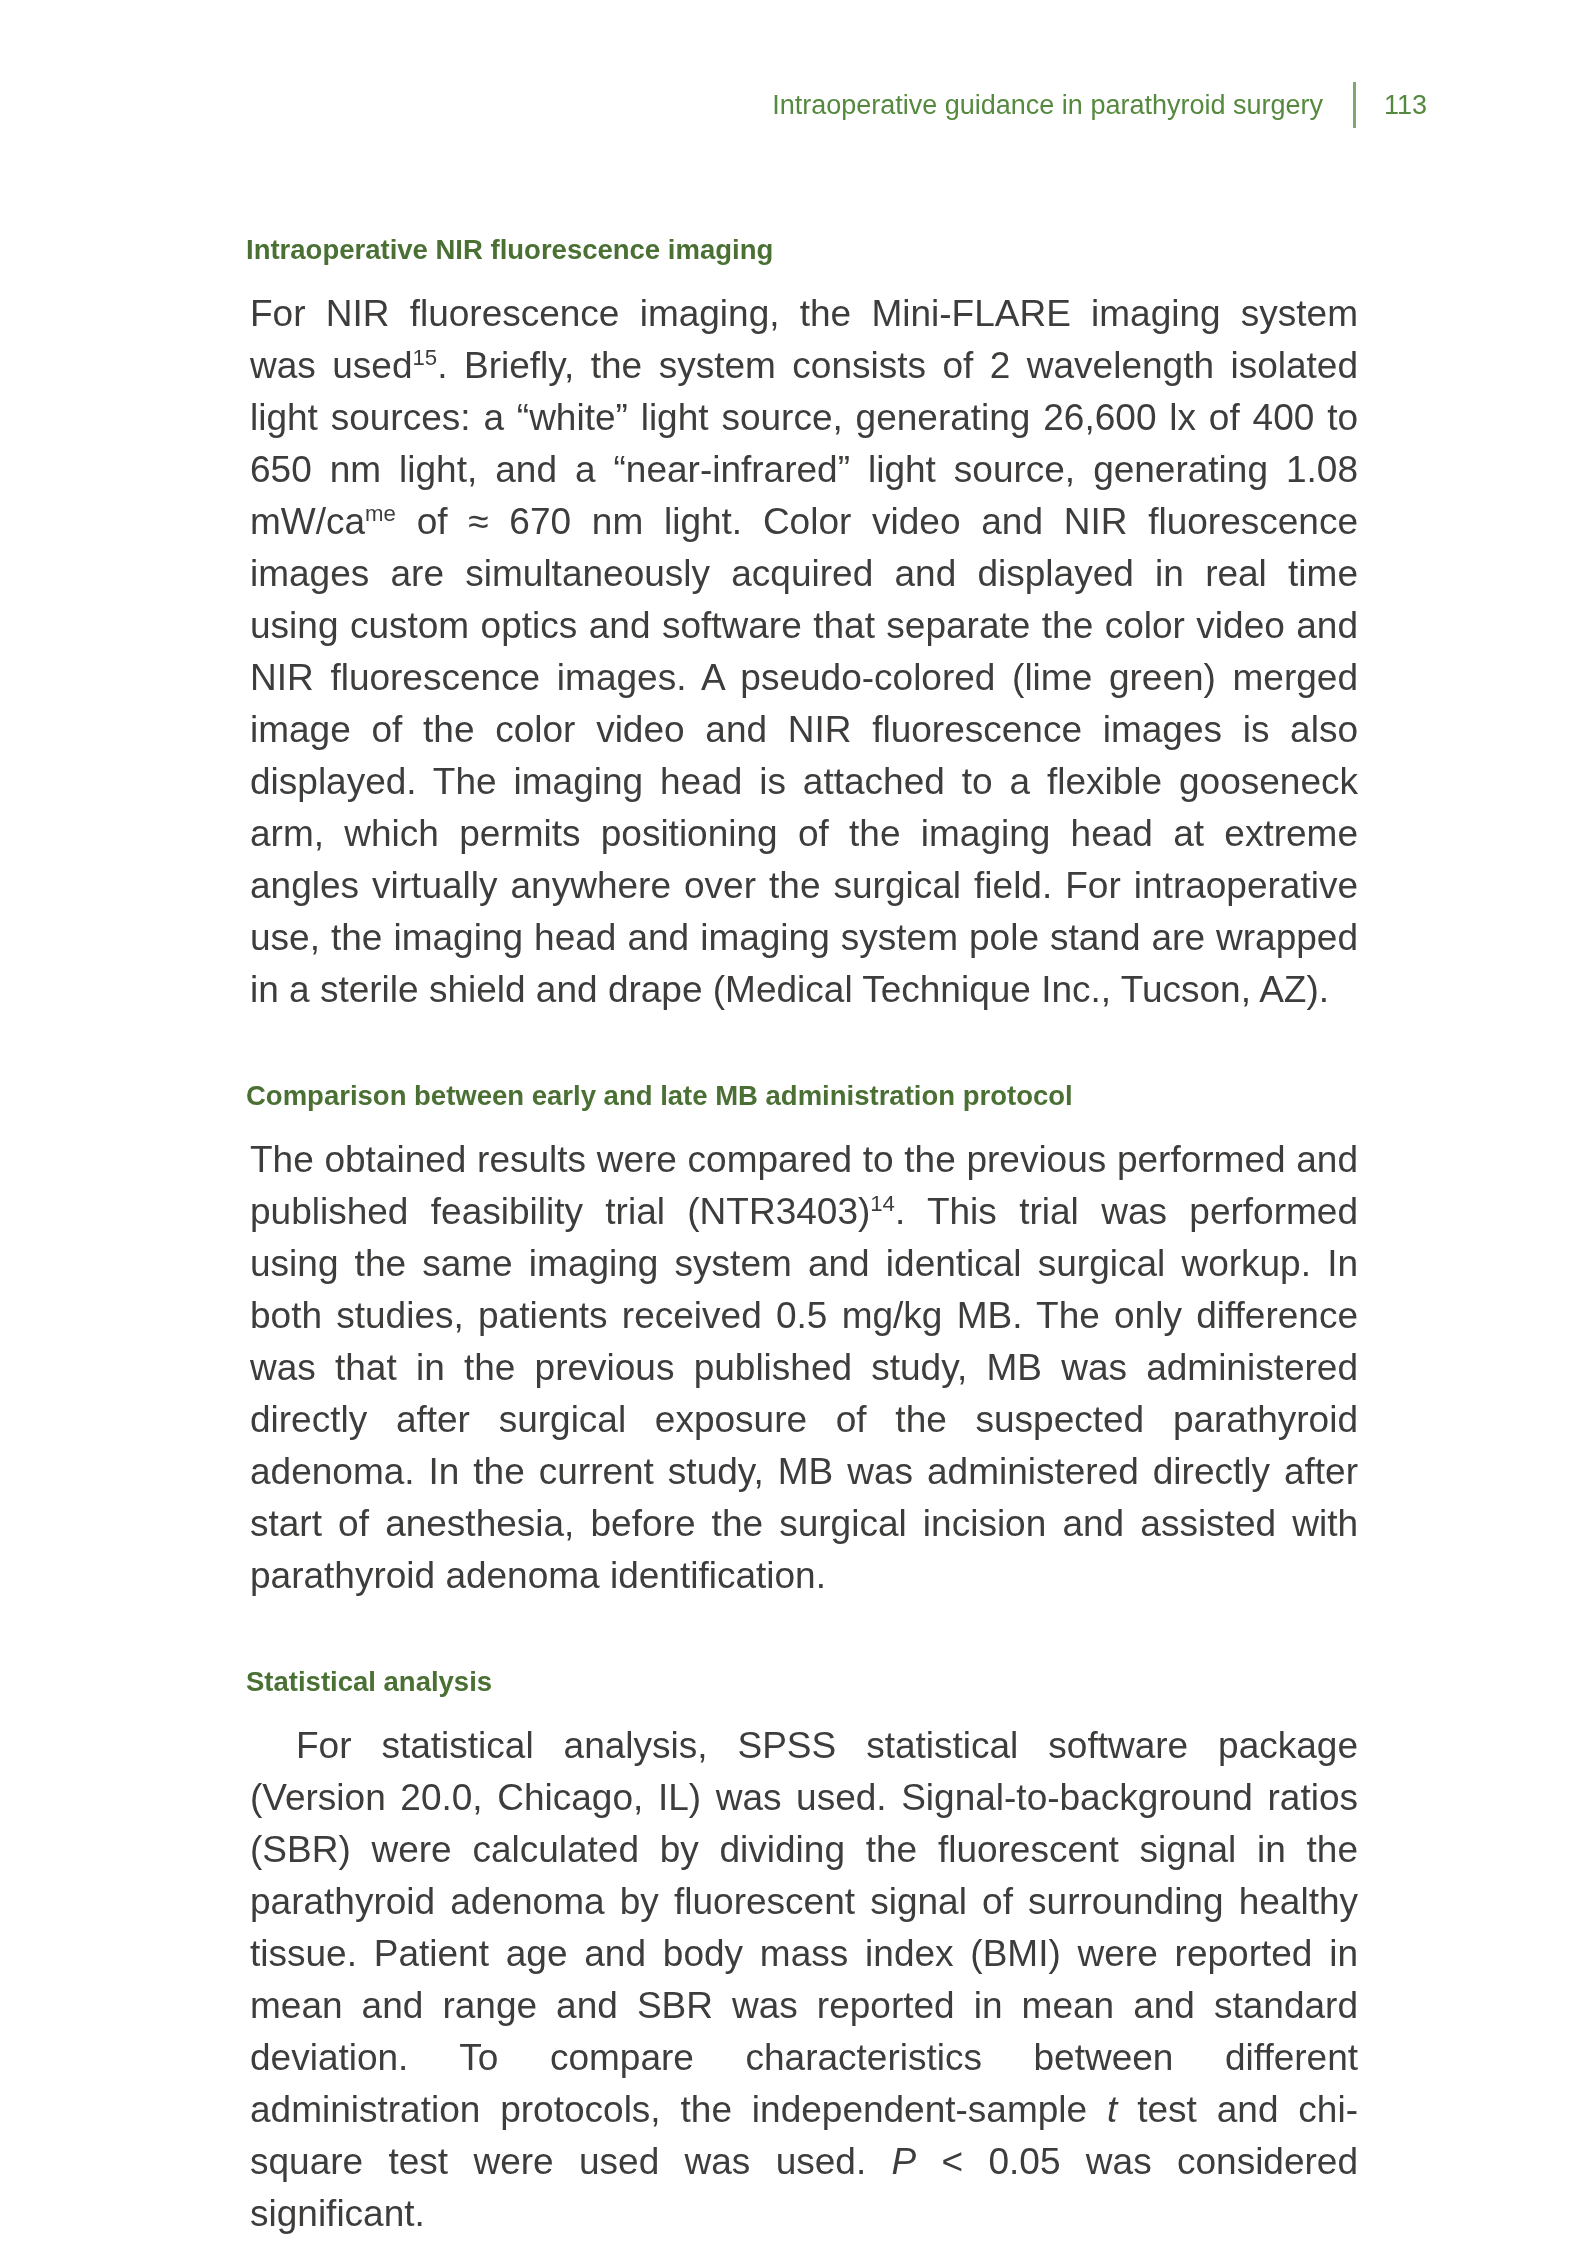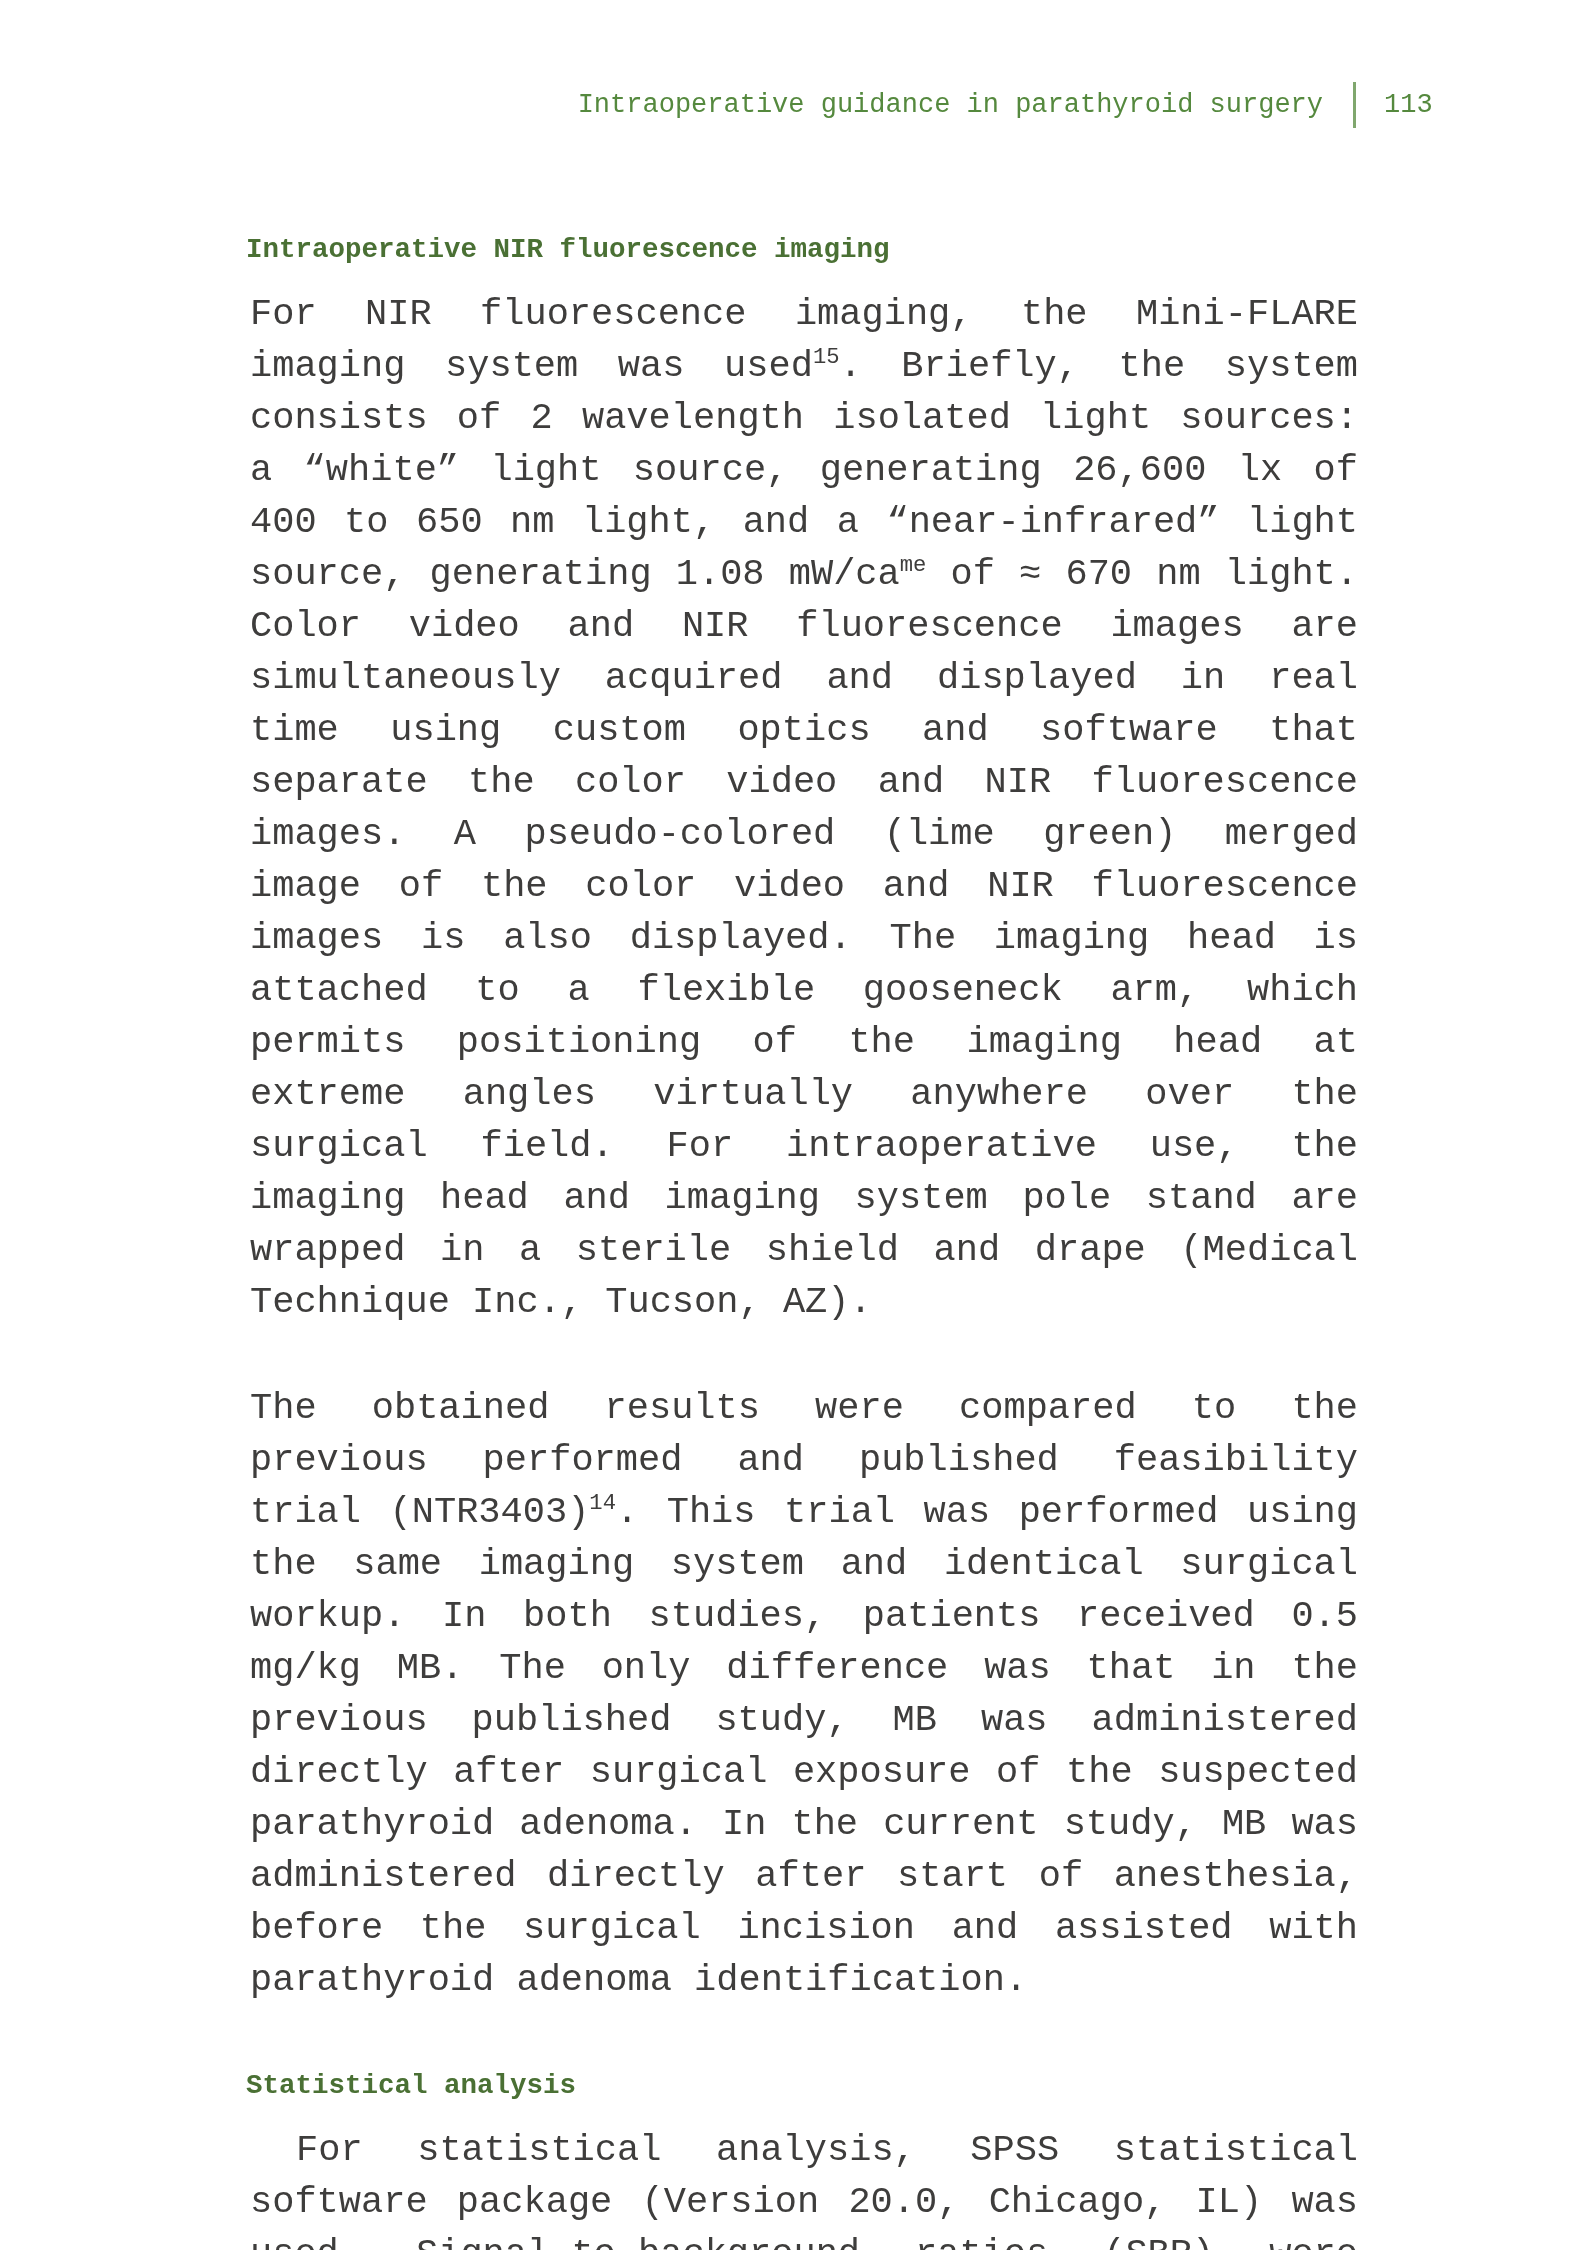--- a/index.html
+++ b/index.html
@@ -6,21 +6,21 @@
   html, body {
     margin: 0;
     padding: 0;
     background: #ffffff;
   }
   .page {
     position: relative;
     width: 1576px;
     height: 2250px;
     background: #ffffff;
-    font-family: Liberation Mono, monospace;
+    font-family: Liberation Sans, sans-serif;
     color: var(--body-text, #3e3d3c);
     overflow: hidden;
   }
   .running-header {
     position: absolute;
     top: 82px;
     right: 136px;
     display: flex;
     align-items: center;
     font-size: 27px;
@@ -80,20 +80,21 @@
   </header>
 
   <main class="content">
 
     <section class="section">
       <h2 class="section-heading">Intraoperative NIR fluorescence imaging</h2>
       <p class="body-paragraph"><span>For NIR fluorescence imaging, the Mini-FLARE imaging system was used</span><sup class="citation">15</sup><span>. Briefly, the system consists of 2 wavelength isolated light sources: a “white” light source, generating 26,600 lx of 400 to 650 nm light, and a “near-infrared” light source, generating 1.08 mW/ca</span><sup class="citation">me</sup><span> of ≈ 670 nm light. Color video and NIR fluorescence images are simultaneously acquired and displayed in real time using custom optics and software that separate the color video and NIR fluorescence images. A pseudo-colored (lime green) merged image of the color video and NIR fluorescence images is also displayed. The imaging head is attached to a flexible gooseneck arm, which permits positioning of the imaging head at extreme angles virtually anywhere over the surgical field. For intraoperative use, the imaging head and imaging system pole stand are wrapped in a sterile shield and drape (Medical Technique Inc., Tucson, AZ).</span></p>
     </section>
 
     <section class="section">
+      <h2 class="section-heading">Comparison between early and late MB administration protocol</h2>
       <p class="body-paragraph"><span>The obtained results were compared to the previous performed and published feasibility trial (NTR3403)</span><sup class="citation">14</sup><span>. This trial was performed using the same imaging system and identical surgical workup. In both studies, patients received 0.5 mg/kg MB. The only difference was that in the previous published study, MB was administered directly after surgical exposure of the suspected parathyroid adenoma. In the current study, MB was administered directly after start of anesthesia, before the surgical incision and assisted with parathyroid adenoma identification.</span></p>
     </section>
 
     <section class="section">
       <h2 class="section-heading">Statistical analysis</h2>
       <p class="body-paragraph indent-first"><span>For statistical analysis, SPSS statistical software package (Version 20.0, Chicago, IL) was used. Signal-to-background ratios (SBR) were calculated by dividing the fluorescent signal in the parathyroid adenoma by fluorescent signal of surrounding healthy tissue. Patient age and body mass index (BMI) were reported in mean and range and SBR was reported in mean and standard deviation. To compare characteristics between different administration protocols, the independent-sample </span><span class="var-italic">t</span><span> test and chi-square test were used was used. </span><span class="var-italic">P</span><span> &lt; 0.05 was considered significant.</span></p>
     </section>
 
   </main>
 

